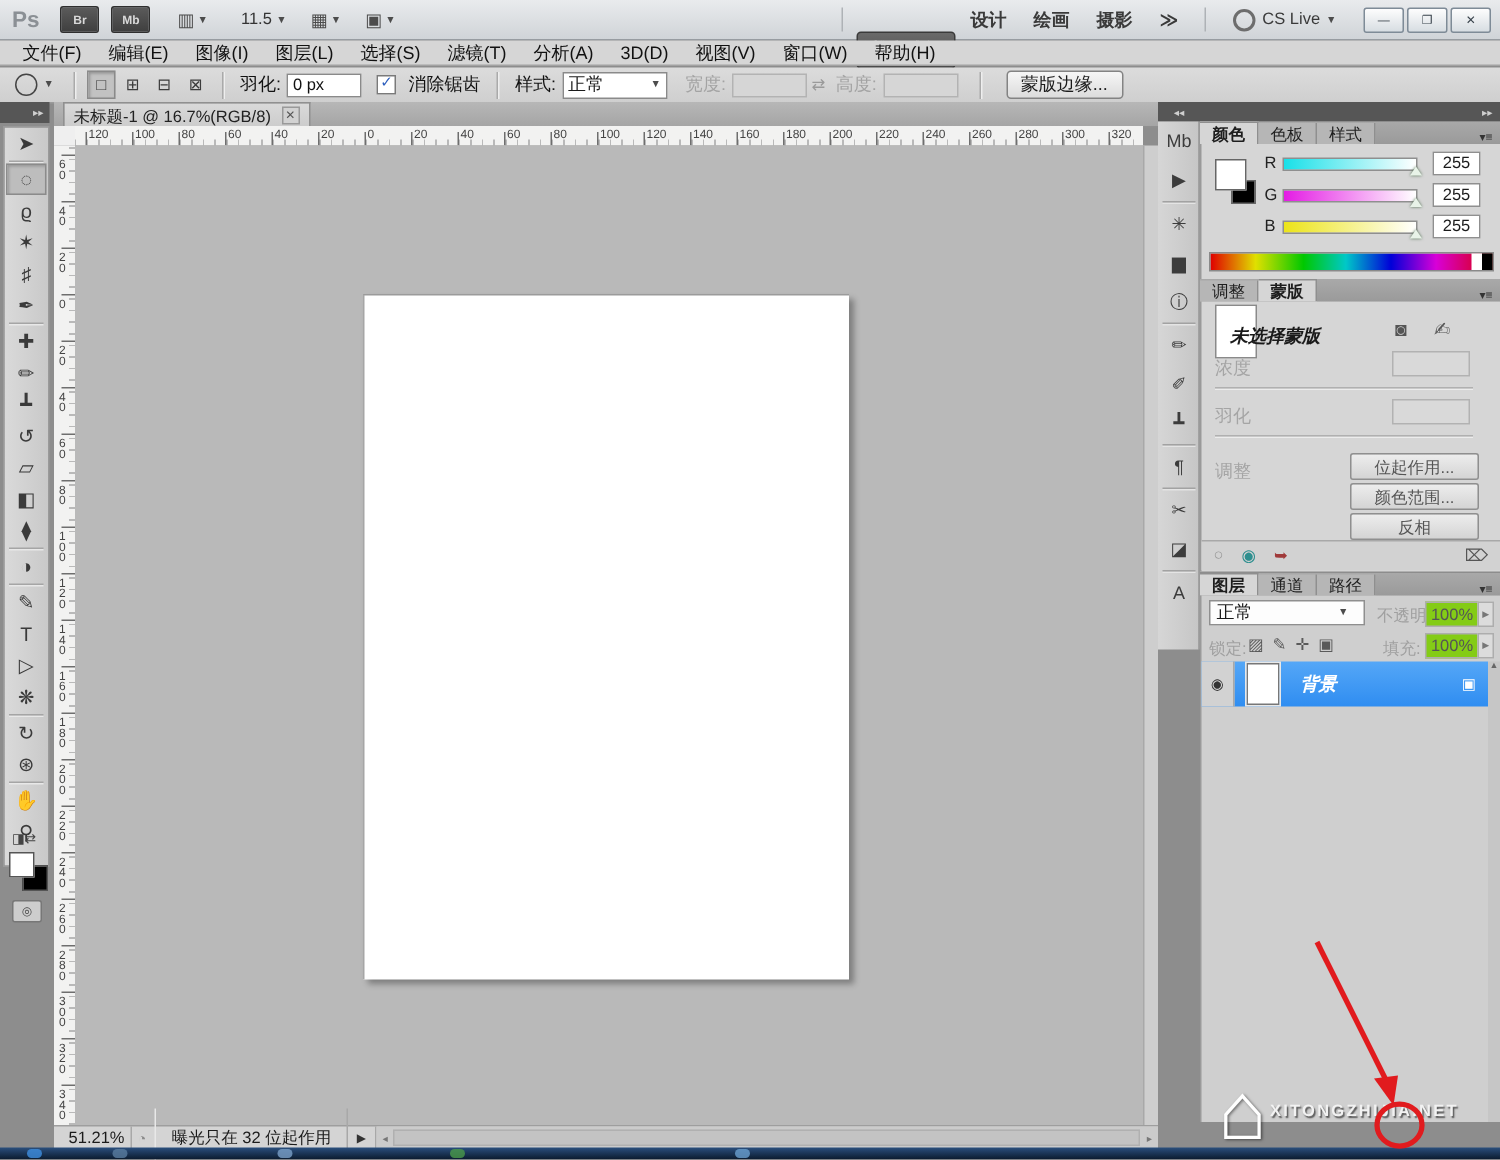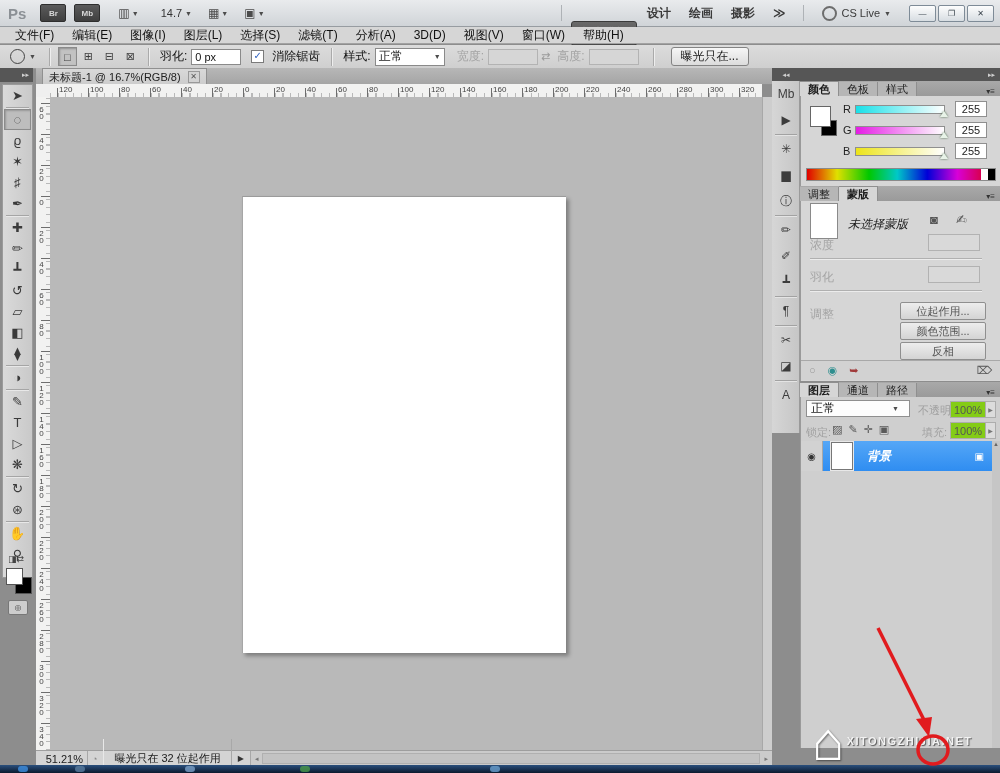--- a/index.html
+++ b/index.html
@@ -126,21 +126,21 @@
   .chan-thumb{width:0;height:0;border-left:4px solid transparent;border-right:4px solid transparent;border-bottom:6px solid #e8f3e8;
               position:relative;left:-5px;top:5px;filter:drop-shadow(0 0 1px #4a6a4a);}
   .chan-value{width:30px;height:14px;background:#fff;border:1px solid #8f8f8f;font-size:11px;display:flex;align-items:center;
               justify-content:center;margin-left:2px;}
   #spectrum{left:806px;top:168px;width:188px;height:11px;border:1px solid #8a8a8a;
             background:linear-gradient(90deg,#e00000,#e0e000 16%,#00c800 33%,#00c8c8 48%,#0000d8 64%,#d800d8 80%,#d80000 100%);}
   #spectrum .white{position:absolute;right:7px;top:0;width:7px;height:11px;background:#fff;}
   #spectrum .black{position:absolute;right:0;top:0;width:7px;height:11px;background:#000;}
   
   #mask-thumb{left:810px;top:203px;width:26px;height:34px;background:#fff;border:1px solid #8a8a8a;}
-  #mask-title{left:848px;top:216px;font-size:12px;font-style:italic;font-weight:normal;color:#1a1a1a;}
+  #mask-title{left:820px;top:216px;font-size:12px;font-style:italic;font-weight:bold;color:#1a1a1a;}
   #mask-ico1{left:930px;top:212px;font-size:13px;color:#555;}
   #mask-ico2{left:956px;top:212px;font-size:13px;color:#555;}
   .mask-label{position:absolute;left:810px;font-size:12px;color:#a5a5a5;}
   .mask-field{position:absolute;left:928px;width:50px;height:15px;background:#d9d9d9;border:1px solid #b2b2b2;}
   .mask-slider{position:absolute;left:810px;width:172px;height:1px;background:#b0b0b0;box-shadow:0 1px 0 #ececec;}
   .mask-btn{position:absolute;left:900px;width:84px;height:16px;border:1px solid #8f8f8f;border-radius:2px;
             background:linear-gradient(#ededed,#d4d4d4);font-size:11px;color:#555;display:flex;align-items:center;justify-content:center;}
   #mask-footer{left:801px;top:360px;width:199px;height:20px;border-top:1px solid #a8a8a8;display:flex;align-items:center;
                padding:0 8px;box-sizing:border-box;background:#d2d2d2;}
   #mask-footer .f-ico{font-size:11px;margin-right:12px;}
@@ -174,21 +174,21 @@
 </style>
 </head>
 <body>
 
 <div id="titlebar" class="abs">
   <span id="ps-logo">Ps</span>
   <span class="tb-btn">Br</span>
   <span class="tb-btn">Mb</span>
   <span class="tb-ico">▥</span>
     <span class="dd-arrow">▼</span>
-  <span id="tb-zoom">14.7</span>
+  <span id="tb-zoom">11.5</span>
     <span class="dd-arrow">▼</span>
   <span class="tb-ico">▦</span>
     <span class="dd-arrow">▼</span>
   <span class="tb-ico">▣</span>
     <span class="dd-arrow">▼</span>
   <span id="tb-spacer"></span>
   <span class="tb-sep"></span>
   <span id="workspace-buttons" style="display:flex;align-items:center;">
       <span class="ws-btn sel">基本功能</span>
       <span class="ws-btn">设计</span>
@@ -246,21 +246,21 @@
   <span id="style-select">
     <span>正常</span>
     <span class="dd-arrow">▼</span>
   </span>
   <span class="opt-label dis" style="margin-left:12px;">宽度:</span>
   <input class="opt-input dis" readonly="" style="">
   <span id="swap-wh">⇄</span>
   <span class="opt-label dis">高度:</span>
   <input class="opt-input dis" readonly="" style="">
   <span class="opt-sep" style="margin-left:14px;"></span>
-  <span id="refine-edge">曝光只在...</span>
+  <span id="refine-edge">蒙版边缘...</span>
 </div>
 
 <div id="tools-collapse" class="abs">▸▸</div>
 <div id="toolbar" class="abs">
     <div class="tool">➤</div>
     <div class="tool-sep"></div>
     <div class="tool sel">◌</div>
     <div class="tool">ϱ</div>
     <div class="tool">✶</div>
     <div class="tool">♯</div>

